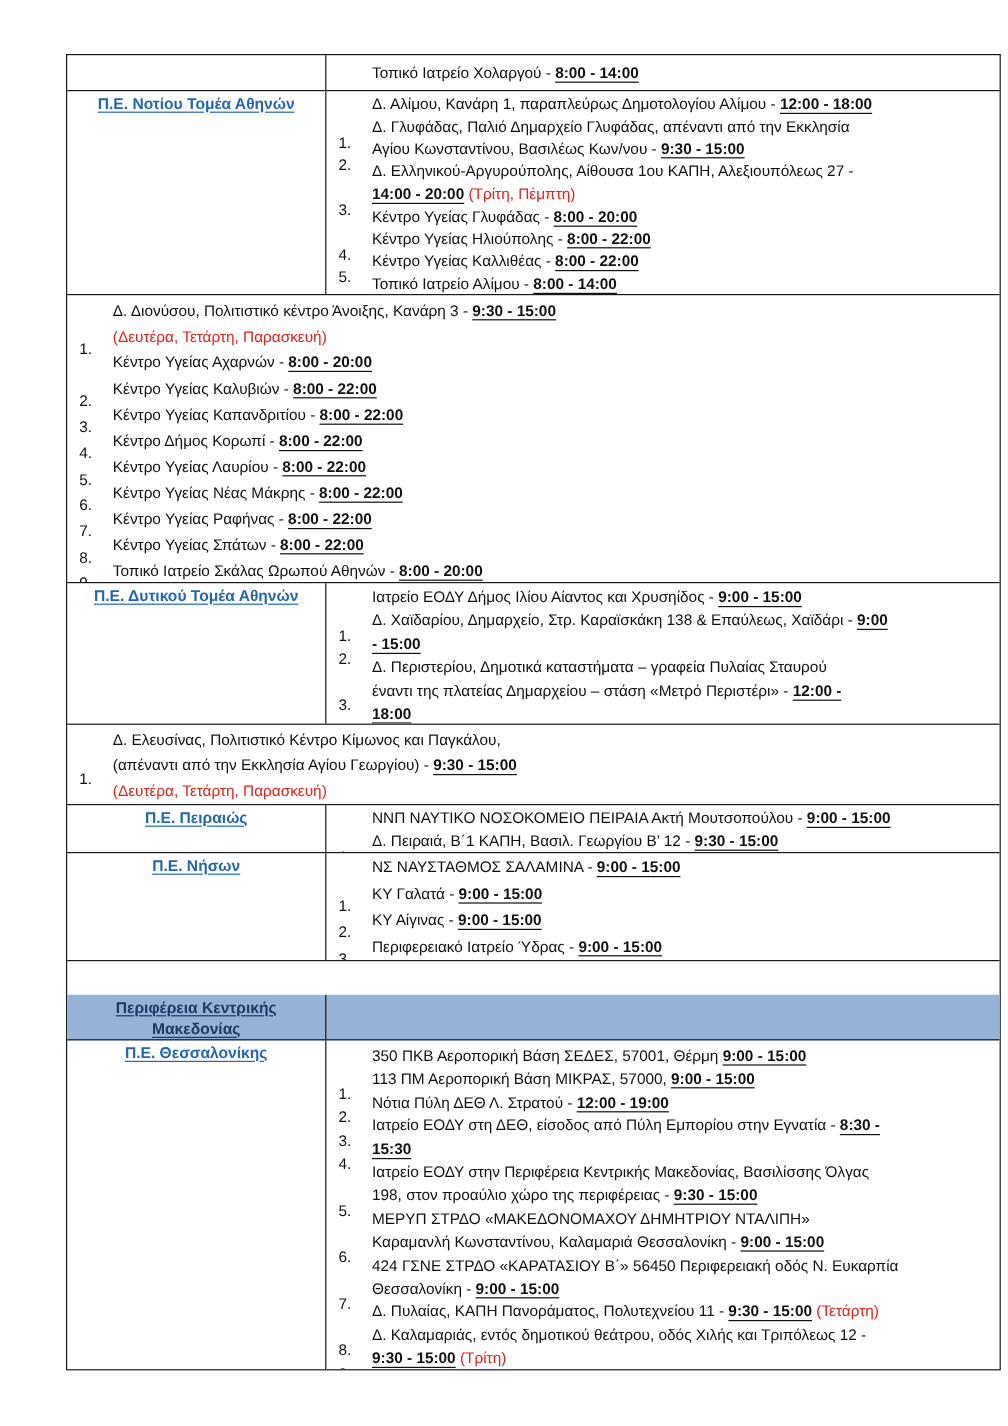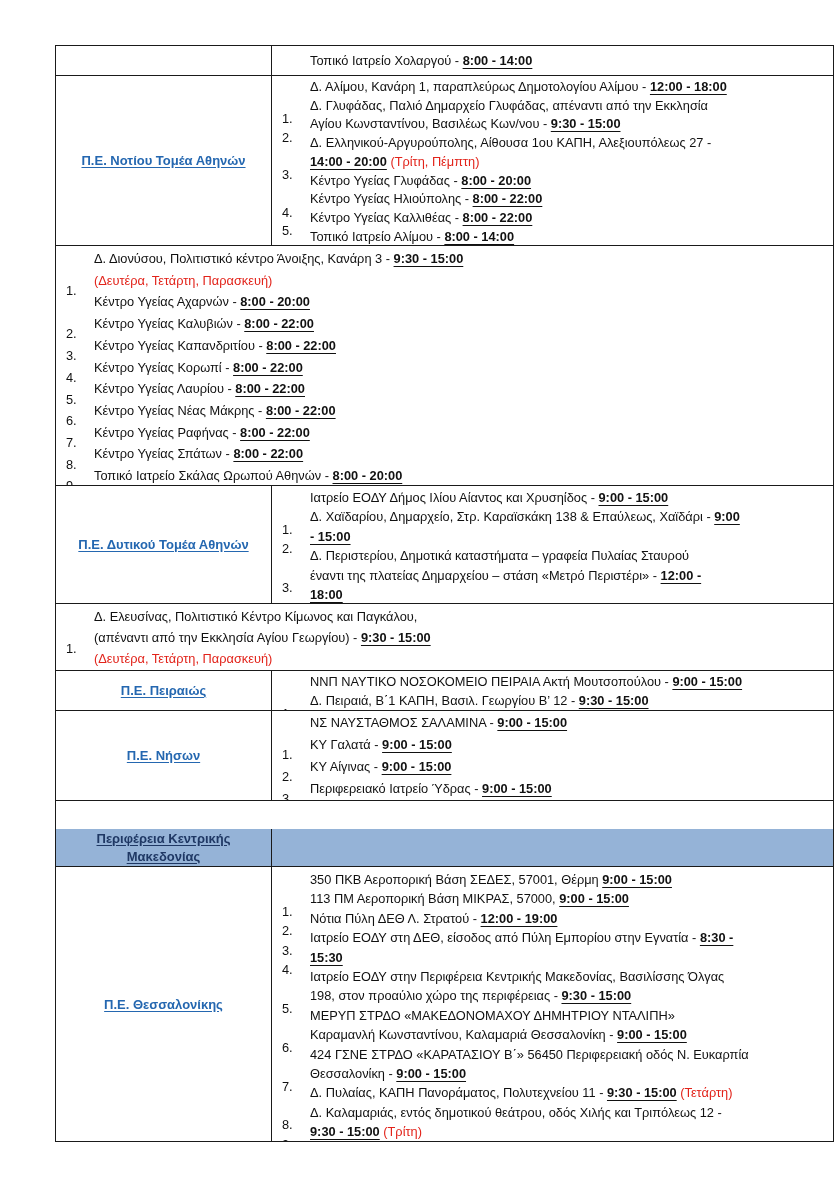--- a/index.html
+++ b/index.html
@@ -11,21 +11,21 @@
   .doc-table{
     position:absolute;left:55px;top:45px;width:779px;
     border:1.5px solid var(--c-border,#1a1a1a);
     box-sizing:border-box;background:#fff;
   }
   .row{display:flex;box-sizing:border-box;border-bottom:1px solid var(--c-border,#1a1a1a);}
   .row:last-child{border-bottom:none;}
   .cell-left{
     flex:0 0 216px;box-sizing:border-box;
     border-right:1px solid var(--c-border,#1a1a1a);
-    display:flex;align-items:center;justify-content:center;
+    display:flex;align-items:flex-start;justify-content:center;
     text-align:center;padding:2px 4px;
   }
   .region-label{
     color:var(--c-region,#2467b0);font-weight:bold;font-size:13px;
     text-decoration:underline;text-underline-offset:2px;line-height:17px;
     white-space:nowrap;
   }
   .header-row{background:var(--c-header-bg,#95b3d7);margin-top:28px;}
   .header-row .region-label{
     color:var(--c-header-text,#1f3864);white-space:normal;line-height:18px;
@@ -72,21 +72,21 @@
         <div class="item"><span class="num">6.</span><span>Κέντρο Υγείας Καλλιθέας - </span><span class="seg-time">8:00 - 22:00</span></div>
         <div class="item"><span class="num">7.</span><span>Τοπικό Ιατρείο Αλίμου - </span><span class="seg-time">8:00 - 14:00</span></div>
       </div>
     </div>
     <div class="row">
       <div class="cell-right">
         <div class="item"><span class="num">1.</span><span>Δ. Διονύσου, Πολιτιστικό κέντρο Άνοιξης, Κανάρη 3 - </span><span class="seg-time">9:30 - 15:00</span><br><span class="seg-note">(Δευτέρα, Τετάρτη, Παρασκευή)</span></div>
         <div class="item"><span class="num">2.</span><span>Κέντρο Υγείας Αχαρνών - </span><span class="seg-time">8:00 - 20:00</span></div>
         <div class="item"><span class="num">3.</span><span>Κέντρο Υγείας Καλυβιών - </span><span class="seg-time">8:00 - 22:00</span></div>
         <div class="item"><span class="num">4.</span><span>Κέντρο Υγείας Καπανδριτίου - </span><span class="seg-time">8:00 - 22:00</span></div>
-        <div class="item"><span class="num">5.</span><span>Κέντρο Υγείας Κορωπί - </span><span class="seg-time">8:00 - 22:00</span></div>
+        <div class="item"><span class="num">5.</span><span>Κέντρο Δήμος Κορωπί - </span><span class="seg-time">8:00 - 22:00</span></div>
         <div class="item"><span class="num">6.</span><span>Κέντρο Υγείας Λαυρίου - </span><span class="seg-time">8:00 - 22:00</span></div>
         <div class="item"><span class="num">7.</span><span>Κέντρο Υγείας Νέας Μάκρης - </span><span class="seg-time">8:00 - 22:00</span></div>
         <div class="item"><span class="num">8.</span><span>Κέντρο Υγείας Ραφήνας - </span><span class="seg-time">8:00 - 22:00</span></div>
         <div class="item"><span class="num">9.</span><span>Κέντρο Υγείας Σπάτων - </span><span class="seg-time">8:00 - 22:00</span></div>
         <div class="item"><span class="num">10.</span><span>Τοπικό Ιατρείο Σκάλας Ωρωπού Αθηνών - </span><span class="seg-time">8:00 - 20:00</span></div>
       </div>
     </div>
     <div class="row">
       <div class="cell-left">
         <span class="region-label">Π.Ε. Δυτικού Τομέα Αθηνών</span>

